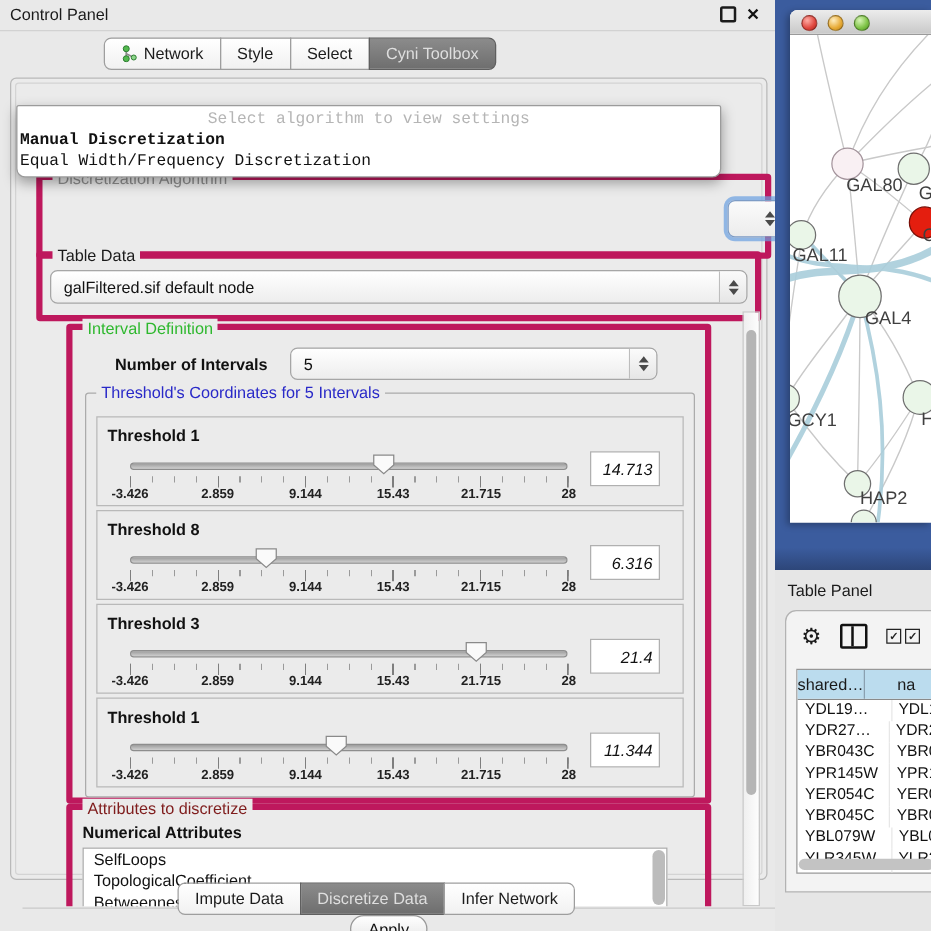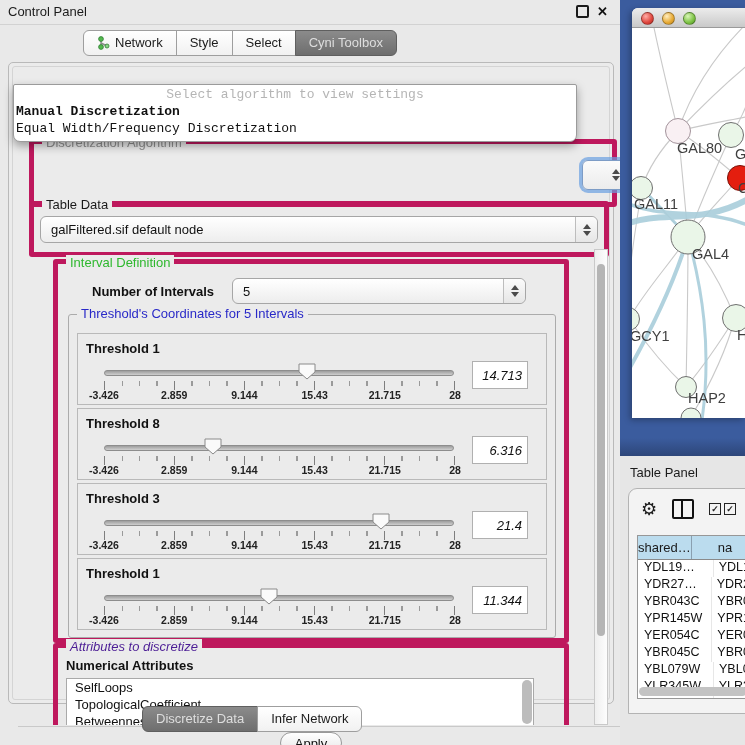--- a/index.html
+++ b/index.html
@@ -73,21 +73,21 @@
      background:repeating-linear-gradient(to right,#9a9a9a 0 1px,transparent 1px 17.5px);}
   .ticks .major{position:absolute;left:0;top:0;width:351px;height:9px;
      background:repeating-linear-gradient(to right,#7e7e7e 0 1px,transparent 1px 70px);}
   .tick-labels{position:absolute;left:0;top:55px;width:351px;height:12px;}
   .tick-labels span{position:absolute;transform:translateX(-50%);font-size:10.5px;font-weight:bold;color:#222;white-space:nowrap;}
   .tl0{left:0%;} .tl1{left:20%;} .tl2{left:40%;} .tl3{left:60%;} .tl4{left:80%;} .tl5{left:100%;}
   .value-field{position:absolute;left:394px;top:27px;width:56px;height:28px;border:1px solid #b0b0b0;background:#ffffff;
      font-family:"Liberation Sans",sans-serif;font-size:13px;text-align:right;padding:0 5px;box-sizing:border-box;color:#111;font-style:italic;}
 
   #attr-group{left:30px;top:394px;width:506px;height:116px;}
-  #attr-group>.legend{color:#4c1d95;font-style:italic;}
+  #attr-group>.legend{color:#7f1d1d;}
   .attr-list-label{position:absolute;left:8px;top:10px;font-size:13px;font-weight:bold;color:#111;}
   .attr-list{position:absolute;left:8px;top:30px;width:466px;height:78px;background:#ffffff;border:1px solid #a9a9a9;overflow:hidden;}
   .attr-item{font-size:13px;height:17px;line-height:17px;padding-left:8px;color:#111;white-space:nowrap;}
   .attr-vscroll{position:absolute;right:1px;top:1px;width:10px;height:44px;background:#bcbcbc;border-radius:5px;}
 
   .apply-row-line{position:absolute;left:9px;top:663px;width:602px;height:0;border-top:1px solid #c9c9c9;}
   .apply-btn{position:absolute;left:271px;top:669px;width:62px;height:22px;border-radius:11px;border:1px solid #999;
      background:linear-gradient(#ffffff,#e6e6e6);font-family:"Liberation Sans",sans-serif;font-size:13px;color:#111;}
 
   
@@ -323,20 +323,23 @@
       <button class="apply-btn">Apply</button>
     </div>
 
     <div id="popup">
       <div class="popup-hint">Select algorithm to view settings</div>
       <div class="popup-item bold">Manual Discretization</div>
       <div class="popup-item">Equal Width/Frequency Discretization</div>
     </div>
 
     <div class="tabbar bottom-tabbar">
+      <div class="tab">
+          <span>Impute Data</span>
+        </div>
       <div class="tab selected">
           <span>Discretize Data</span>
         </div>
       <div class="tab">
           <span>Infer Network</span>
         </div>
     </div>
   </div>
 
   <div id="right-region">

